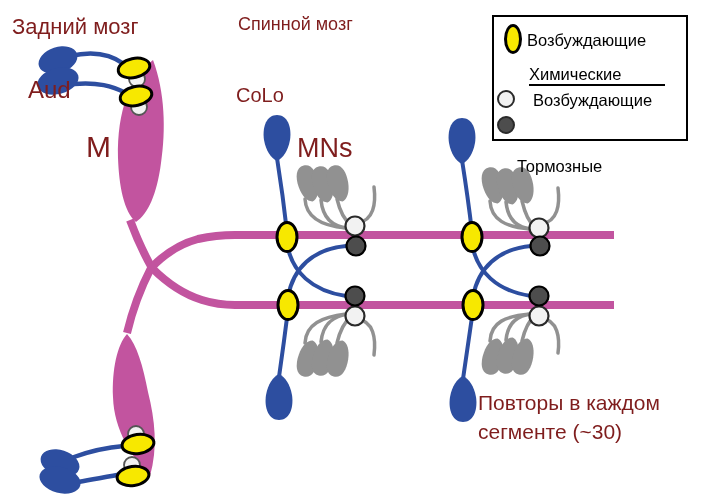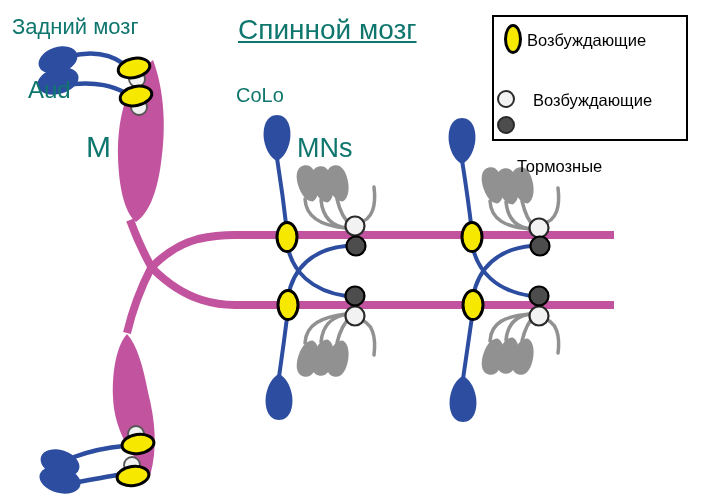--- a/index.html
+++ b/index.html
@@ -1,23 +1,23 @@
 <!DOCTYPE html>
 <html style="--magenta: #c2549f; --blue: #2d4ea0; --gray: #919191; --yellow: #f7e800; --excitatory-fill: #f2f2f2; --inhibitory-fill: #4d4d4d; --outline: #000000;"><head>
 <meta charset="utf-8">
 <style>
   html,body{margin:0;padding:0;background:#fff;}
   .canvas{
     position:relative;width:703px;height:502px;background:#fff;
     font-family:"Liberation Sans", sans-serif;color:#000;overflow:hidden;
   }
   .canvas svg{position:absolute;left:0;top:0;}
-  .lbl{position:absolute;white-space:nowrap;color:#0f766e;}
+  .lbl{position:absolute;white-space:nowrap;color:#7f1d1d;}
   .lbl-hindbrain{left:12px;top:14px;font-size:22px;}
-  .lbl-spinal{left:238px;top:14px;font-size:28px;text-decoration:underline;}
+  .lbl-spinal{left:238px;top:14px;font-size:18px;}
   .lbl-synapses{left:391px;top:45px;font-size:21px;}
   .lbl-aud{left:28px;top:76px;font-size:24px;}
   .lbl-m{left:86px;top:130px;font-size:30px;}
   .lbl-colo{left:236px;top:84px;font-size:20px;}
   .lbl-mns{left:297px;top:133px;font-size:27px;}
   .lbl-note{left:478px;top:388px;font-size:21px;line-height:29px;white-space:normal;width:220px;}
 
   .legend{
     position:absolute;left:492px;top:15px;width:196px;height:126px;
     border:2.5px solid #000;background:#fff;box-sizing:border-box;
@@ -183,23 +183,28 @@
       <circle class="syn-i" cx="539" cy="296" r="9.5"></circle>
     </g>
   </svg>
 
   <div class="lbl lbl-hindbrain">Задний мозг</div>
   <div class="lbl lbl-spinal">Спинной мозг</div>
   <div class="lbl lbl-aud">Aud</div>
   <div class="lbl lbl-m">M</div>
   <div class="lbl lbl-colo">CoLo</div>
   <div class="lbl lbl-mns">MNs</div>
+  <div class="lbl lbl-note">
+    <span>Повторы в каждом</span><br>
+    <span>сегменте (~30)</span>
+  </div>
 
   <div class="legend">
     <div class="leg-ellipse"></div>
     <div class="txt t-electrical">Возбуждающие</div>
+    <div class="txt t-chemical">Химические</div>
     <div class="leg-exc"></div>
     <div class="txt t-excitatory">Возбуждающие</div>
     <div class="leg-inh"></div>
     <div class="txt t-inhibitory">Тормозные</div>
   </div>
 
 </div>
 
 </body></html>

